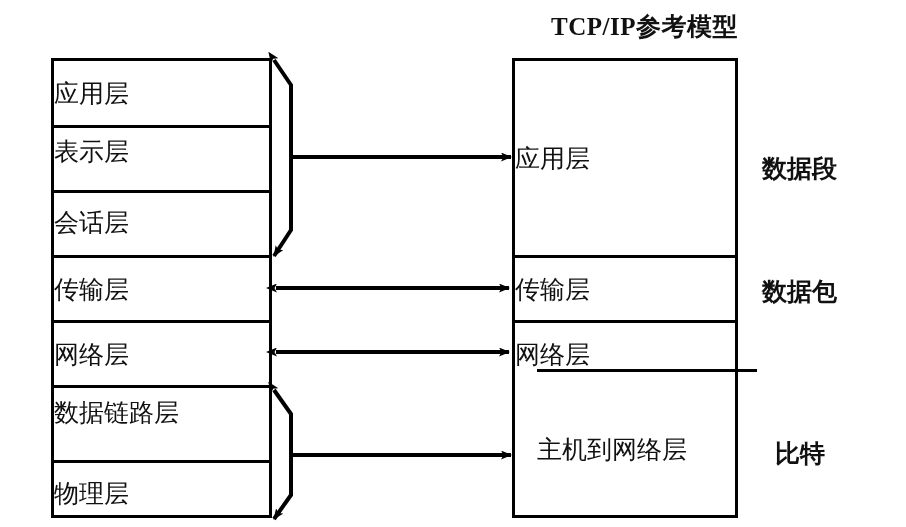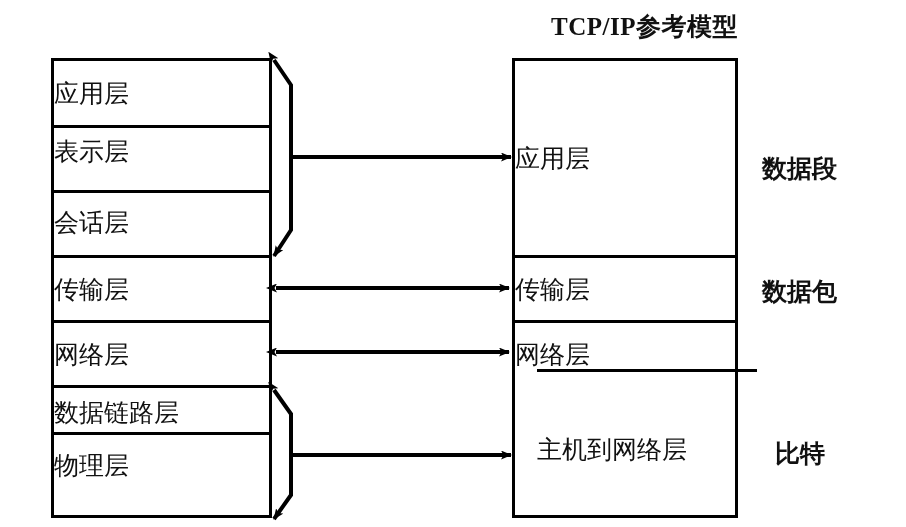--- a/index.html
+++ b/index.html
@@ -90,21 +90,21 @@
     </div>
     <div class="layer-box divider-top" style="top:194px;height:65px;">
       <span>传输层</span>
     </div>
     <div class="layer-box divider-top" style="top:259px;height:65px;">
       <span>网络层</span>
     </div>
     <div class="layer-box divider-top" style="top:324px;height:51px;">
       <span>数据链路层</span>
     </div>
-    <div class="layer-box divider-top" style="top:371px;height:64px;">
+    <div class="layer-box divider-top" style="top:399px;height:64px;">
       <span>物理层</span>
     </div>
   </div>
 
   <div class="stack" id="tcp-stack">
     <div class="layer-box" style="top:0px;height:194px;">
       <span>应用层</span>
     </div>
     <div class="layer-box divider-top" style="top:194px;height:65px;">
       <span>传输层</span>

